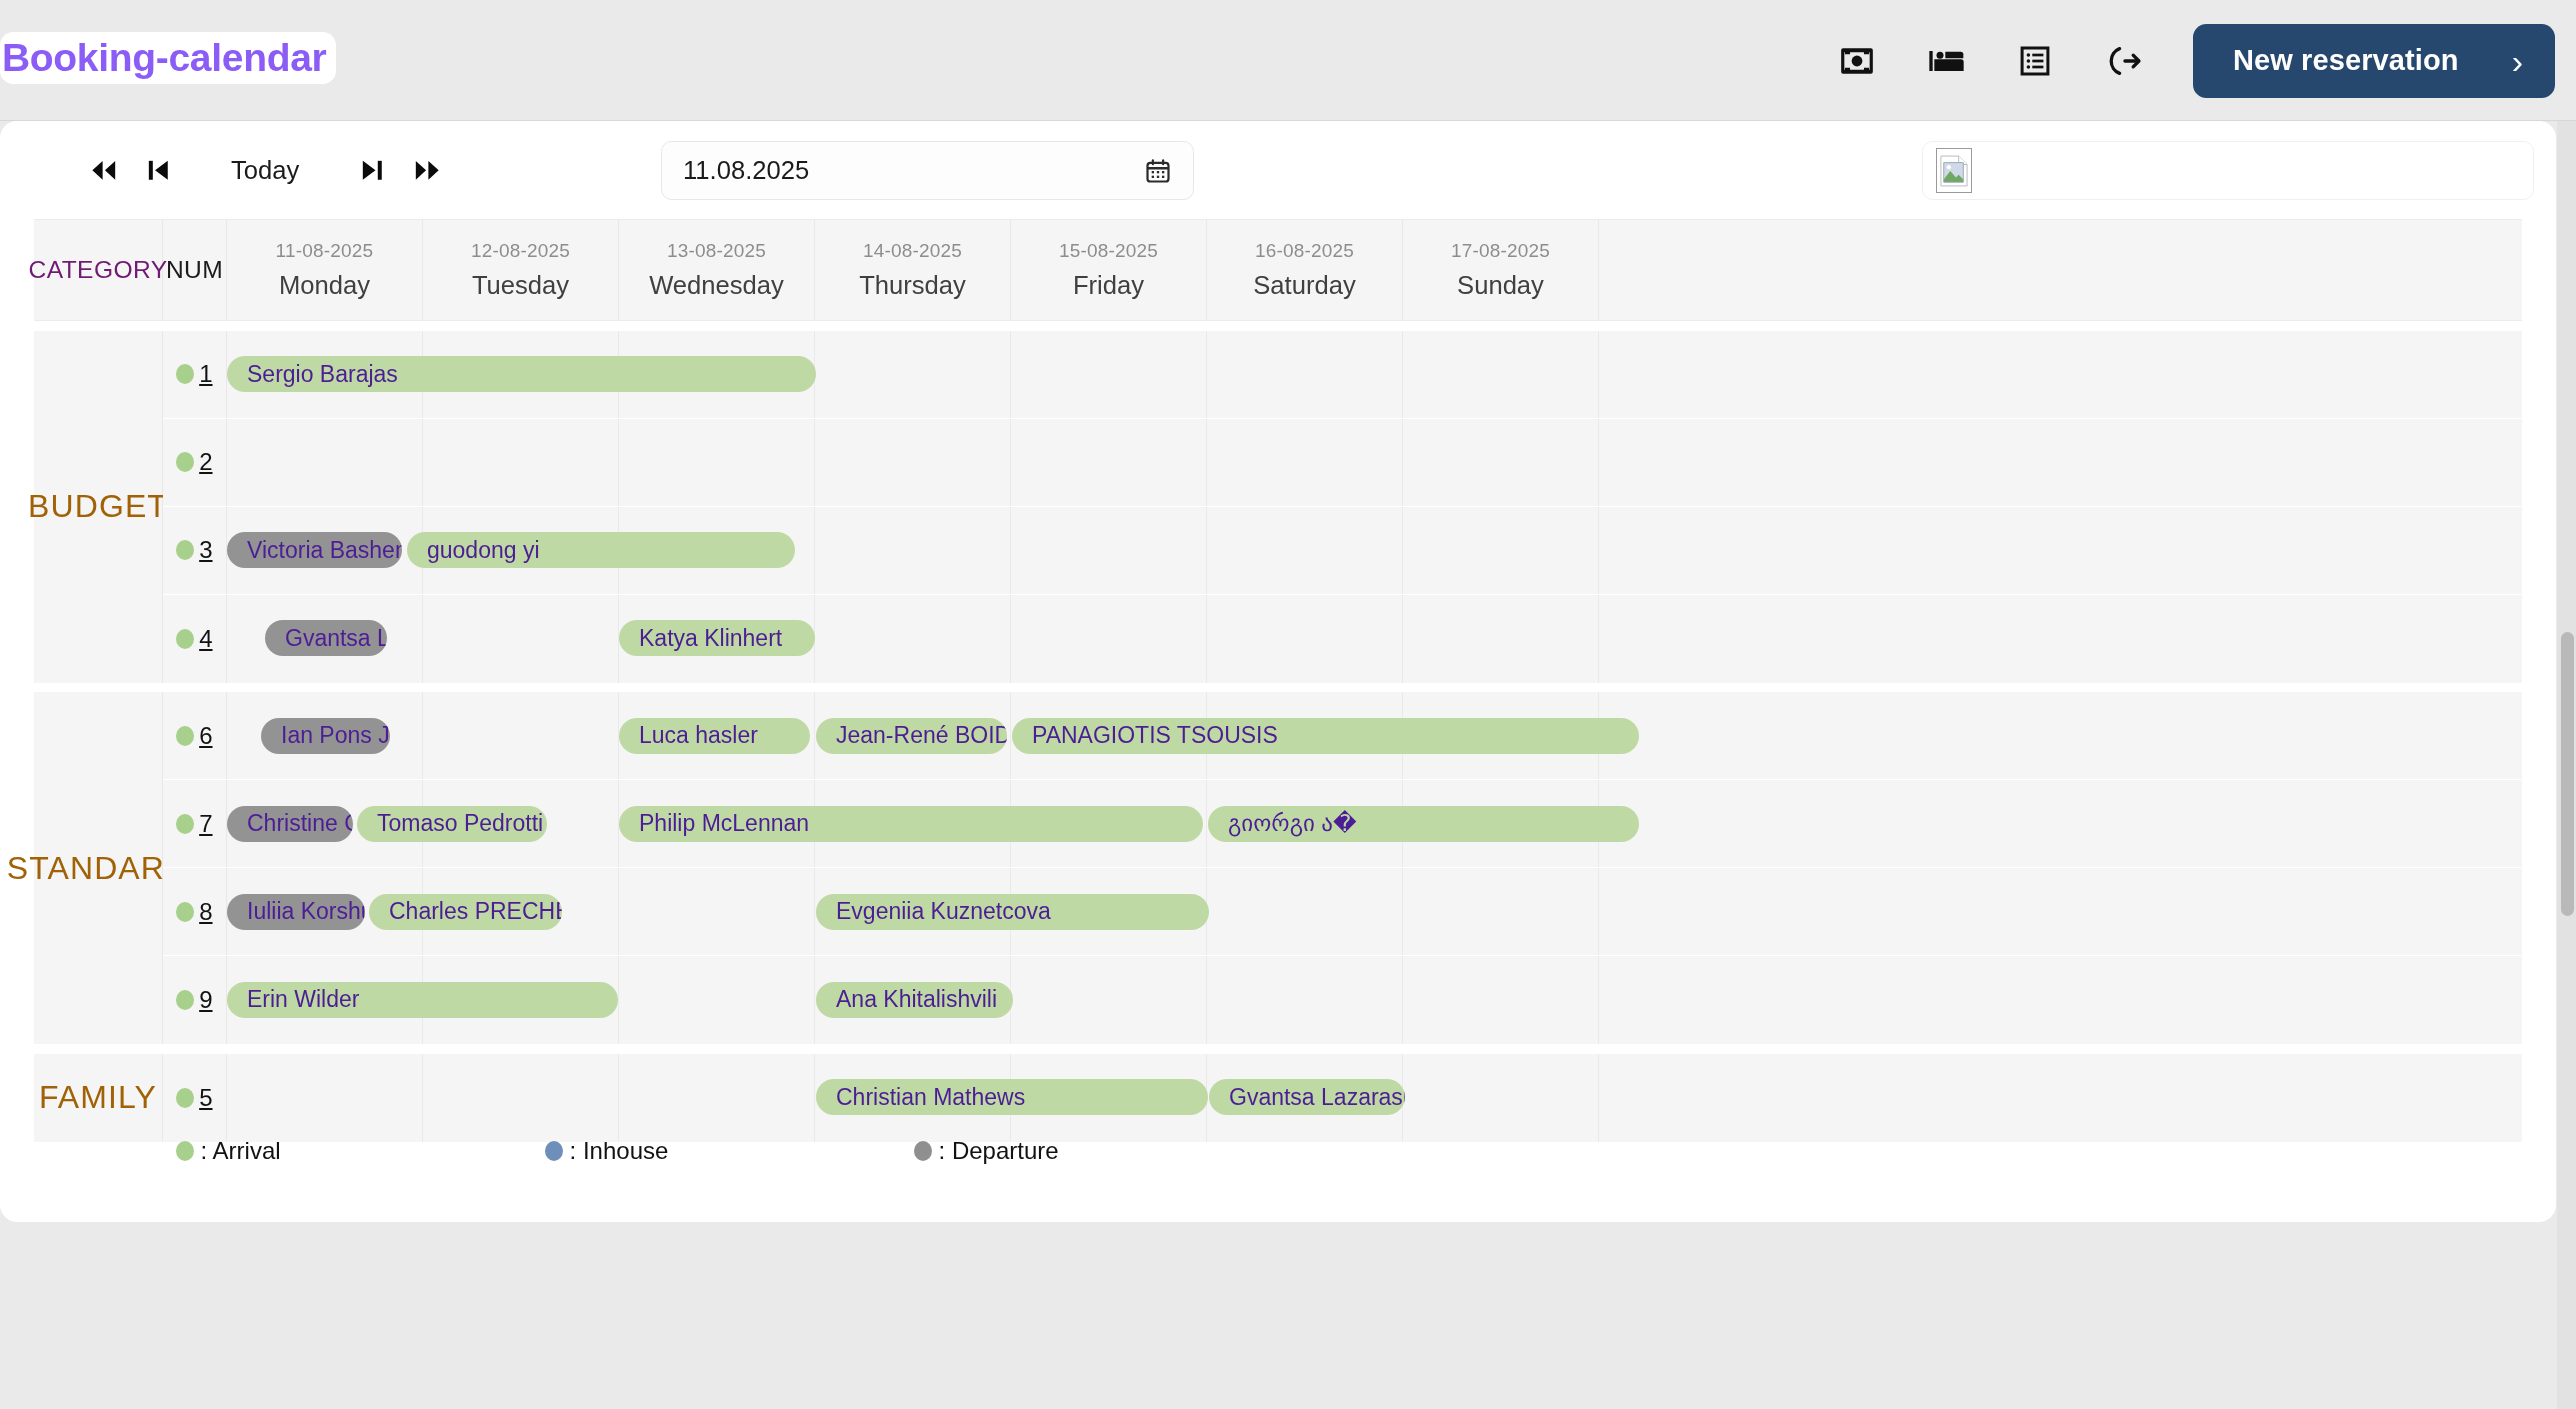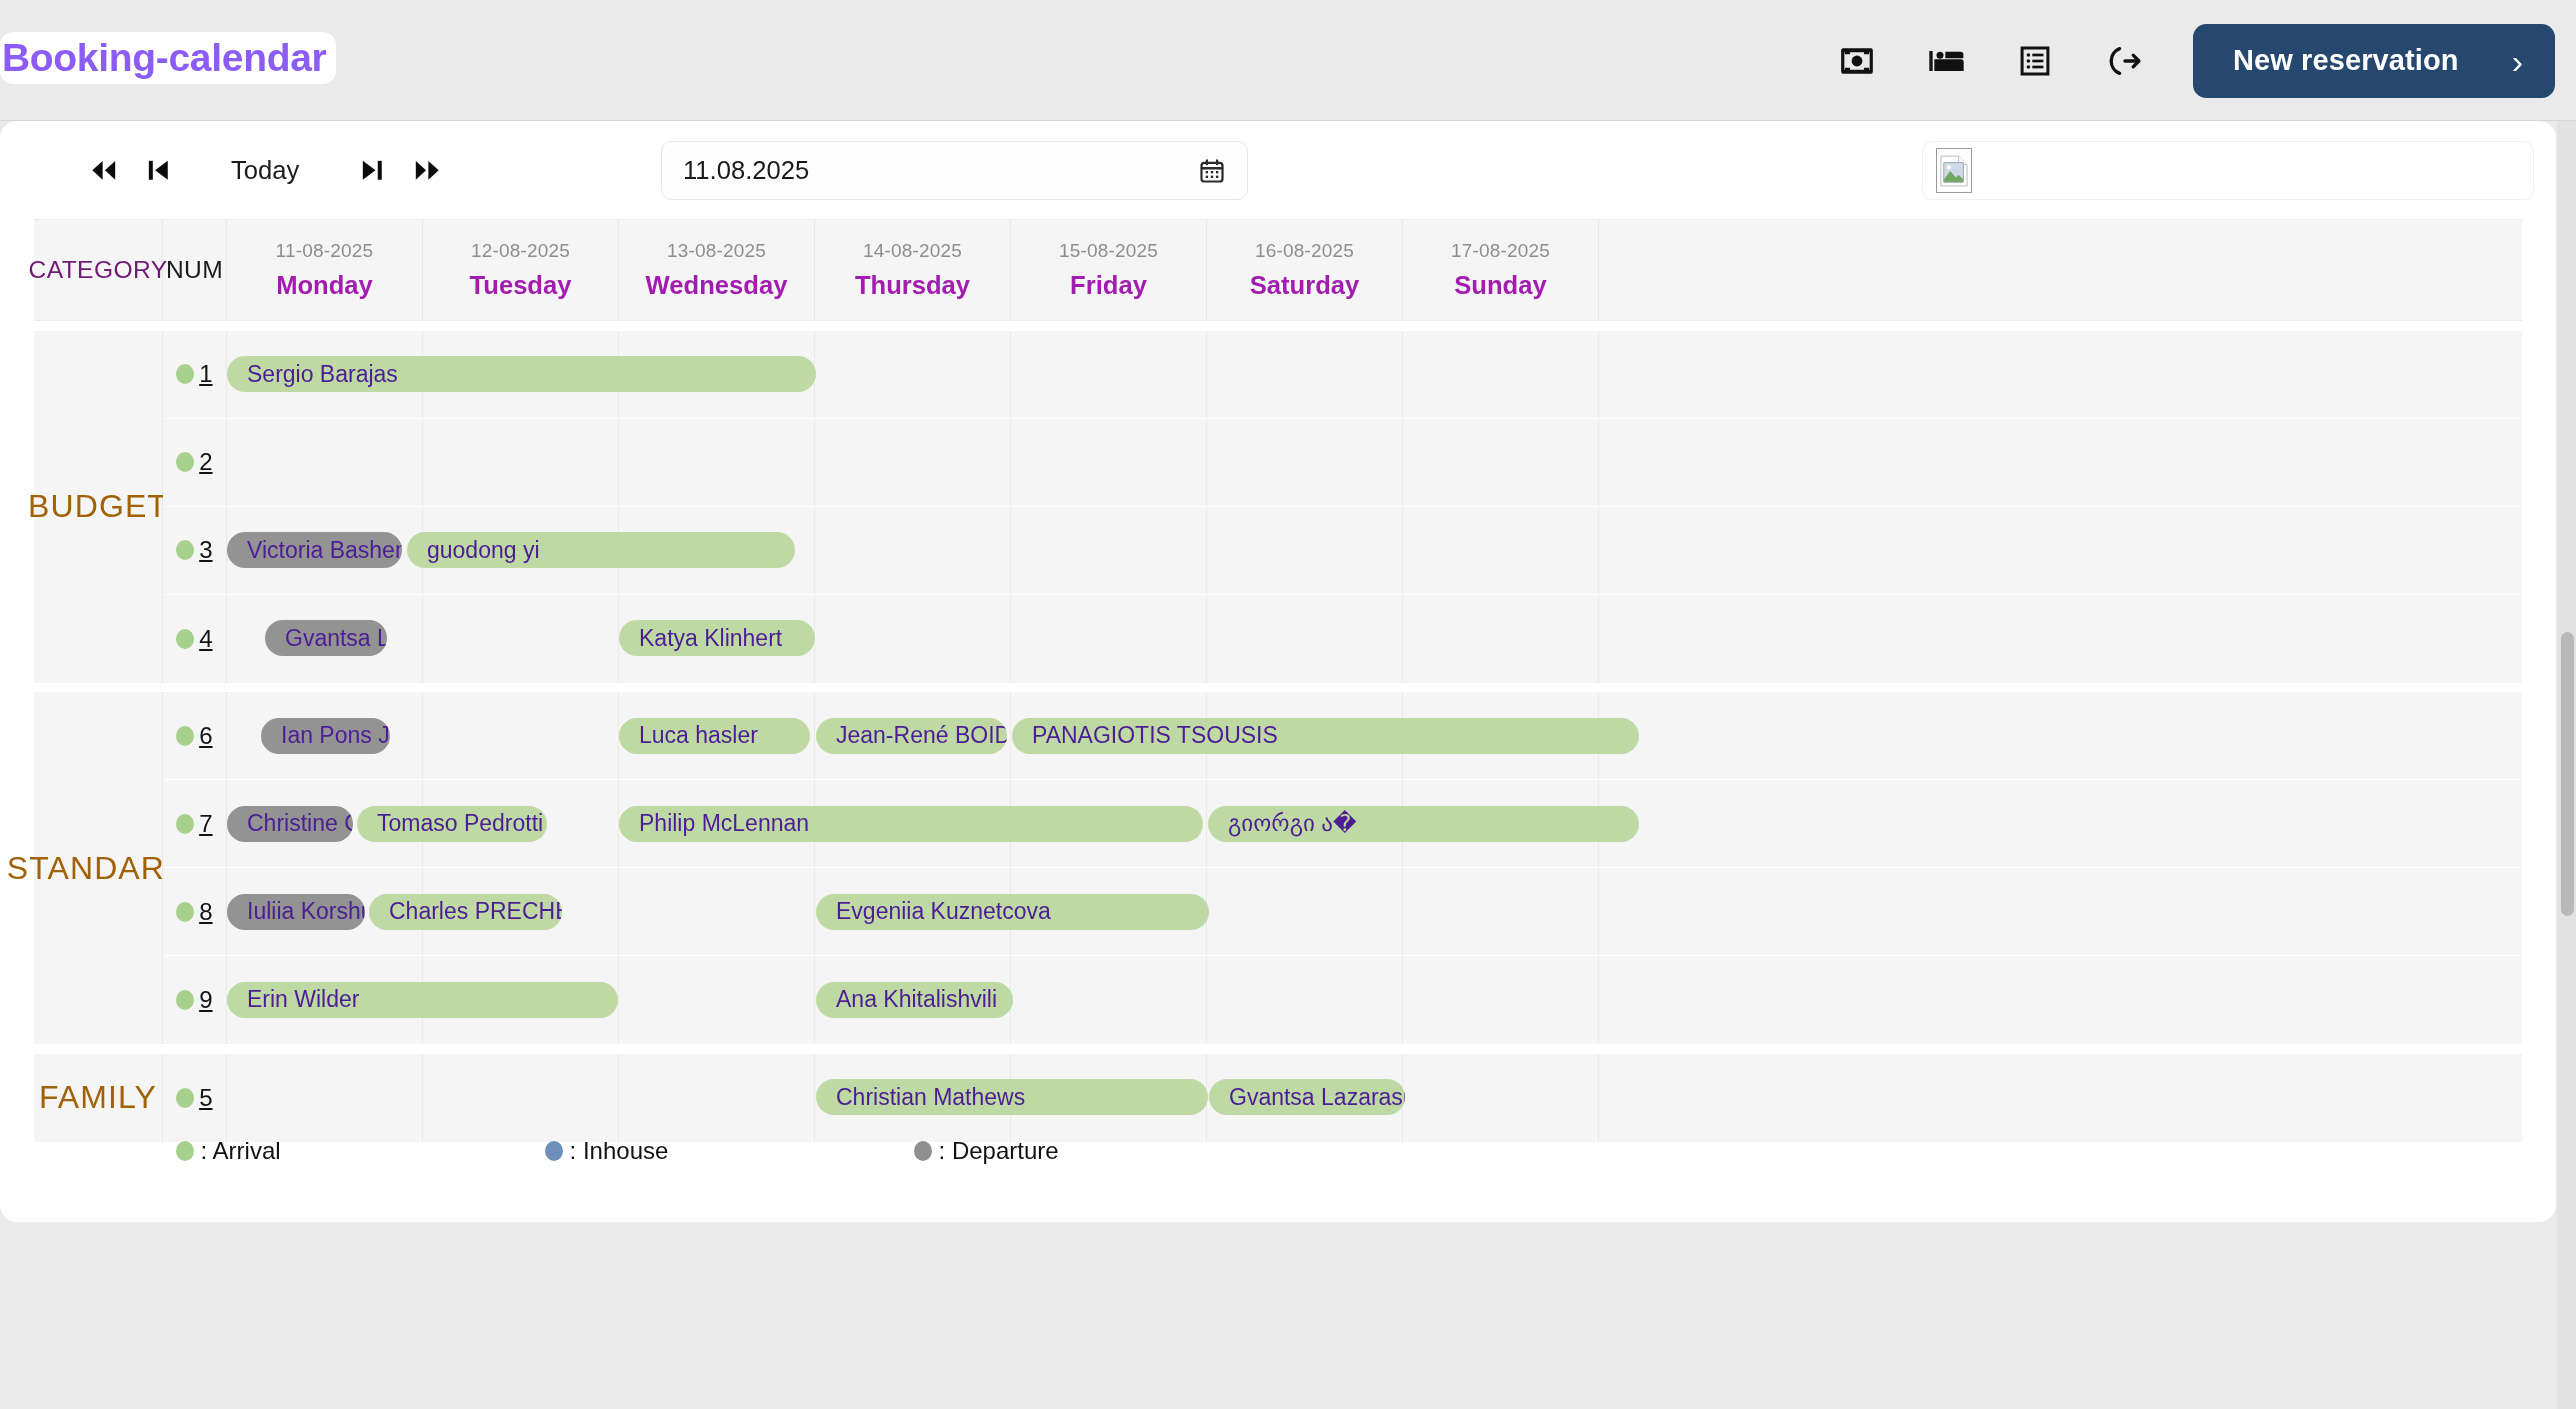--- a/index.html
+++ b/index.html
@@ -122,21 +122,21 @@
     color: #1b1b1b;
     cursor: pointer;
     padding: 0 28px;
     margin: 0 17px;
     white-space: nowrap;
   }
   .date-field {
     position: absolute;
     left: 627px;
     top: 20px;
-    width: 587px;
+    width: 533px;
     height: 59px;
     border: 0.9px solid #e6e6e6;
     border-radius: 10.4px;
     background: #fdfdfd;
     display: flex;
     align-items: center;
     padding: 0 21px;
     cursor: text;
   }
   .date-field .val {
@@ -190,21 +190,21 @@
     flex-direction: column;
     align-items: center;
     justify-content: center;
   }
   .hdr .cat  { width: 129px; font-size: 24.6px; color: #701a75; letter-spacing: 0.4px; }
   .hdr .num  { width: 64px;  font-size: 24.6px; color: #1c1c1c; letter-spacing: 0.4px; }
   .hdr .day  { width: 196px; }
   .hdr .day .dt {
     font-size: 19px; color: #8d8d8d; margin-bottom: 8.5px; letter-spacing: 0.2px;
   }
-  .hdr .day .dow { font-size: 25.6px; color: #a21caf; font-weight: bold; }
+  .hdr .day .dow { font-size: 25.6px; color: #404040; }
 
   
   .catblock { position: relative; margin-top: 9.5px; }
   .catblock .catlabel {
     position: absolute;
     left: 0; top: 0;
     width: 129px;
     background: #f5f5f5;
     border-right: 0.9px solid #e8e8e8;
     display: flex; align-items: center; justify-content: center;

